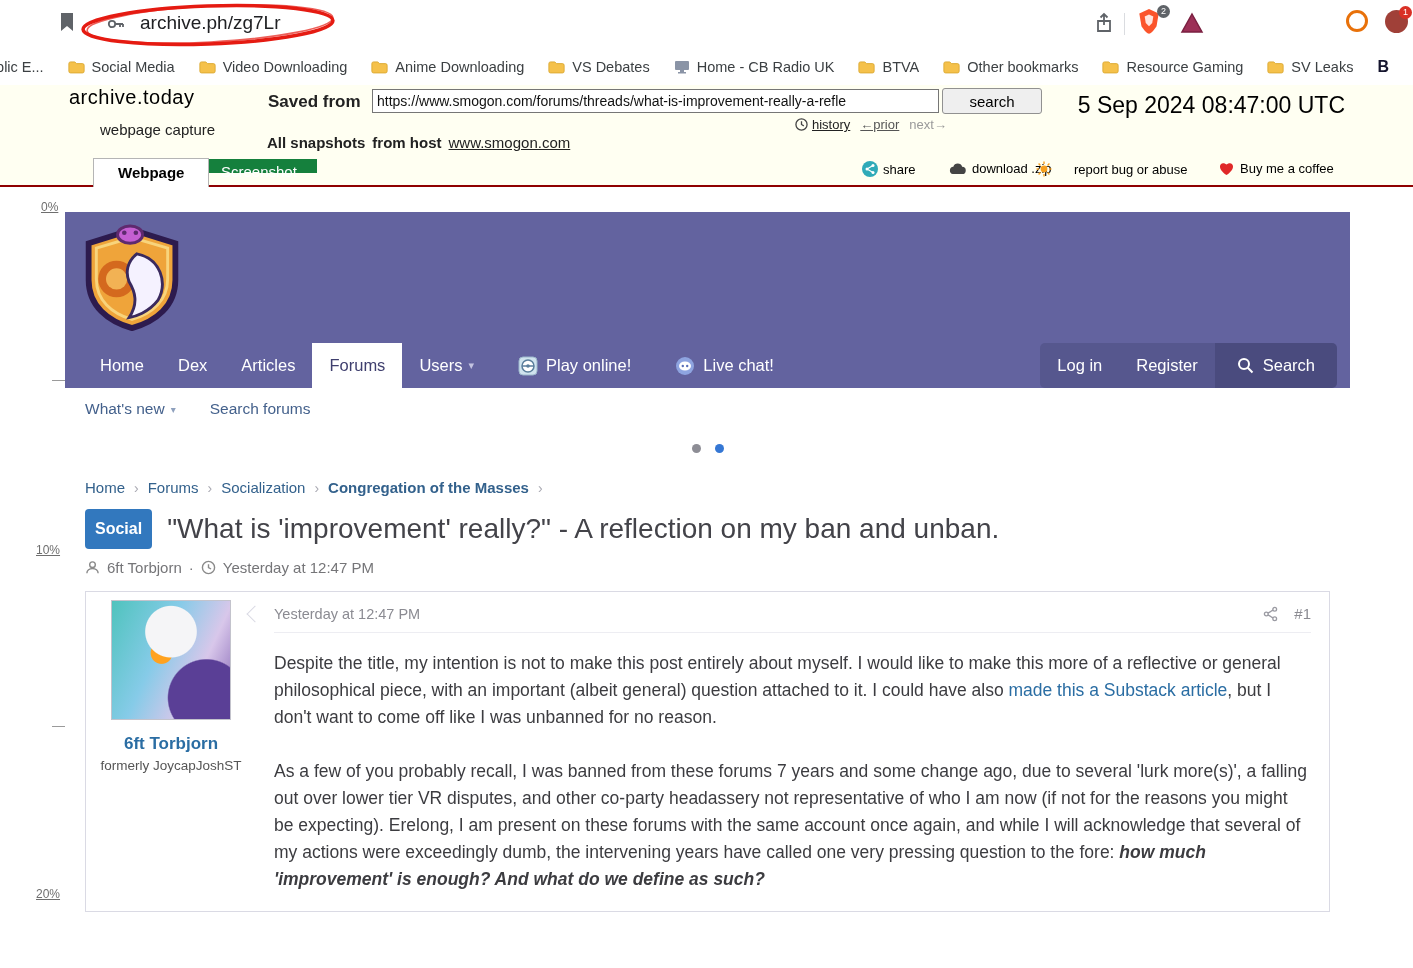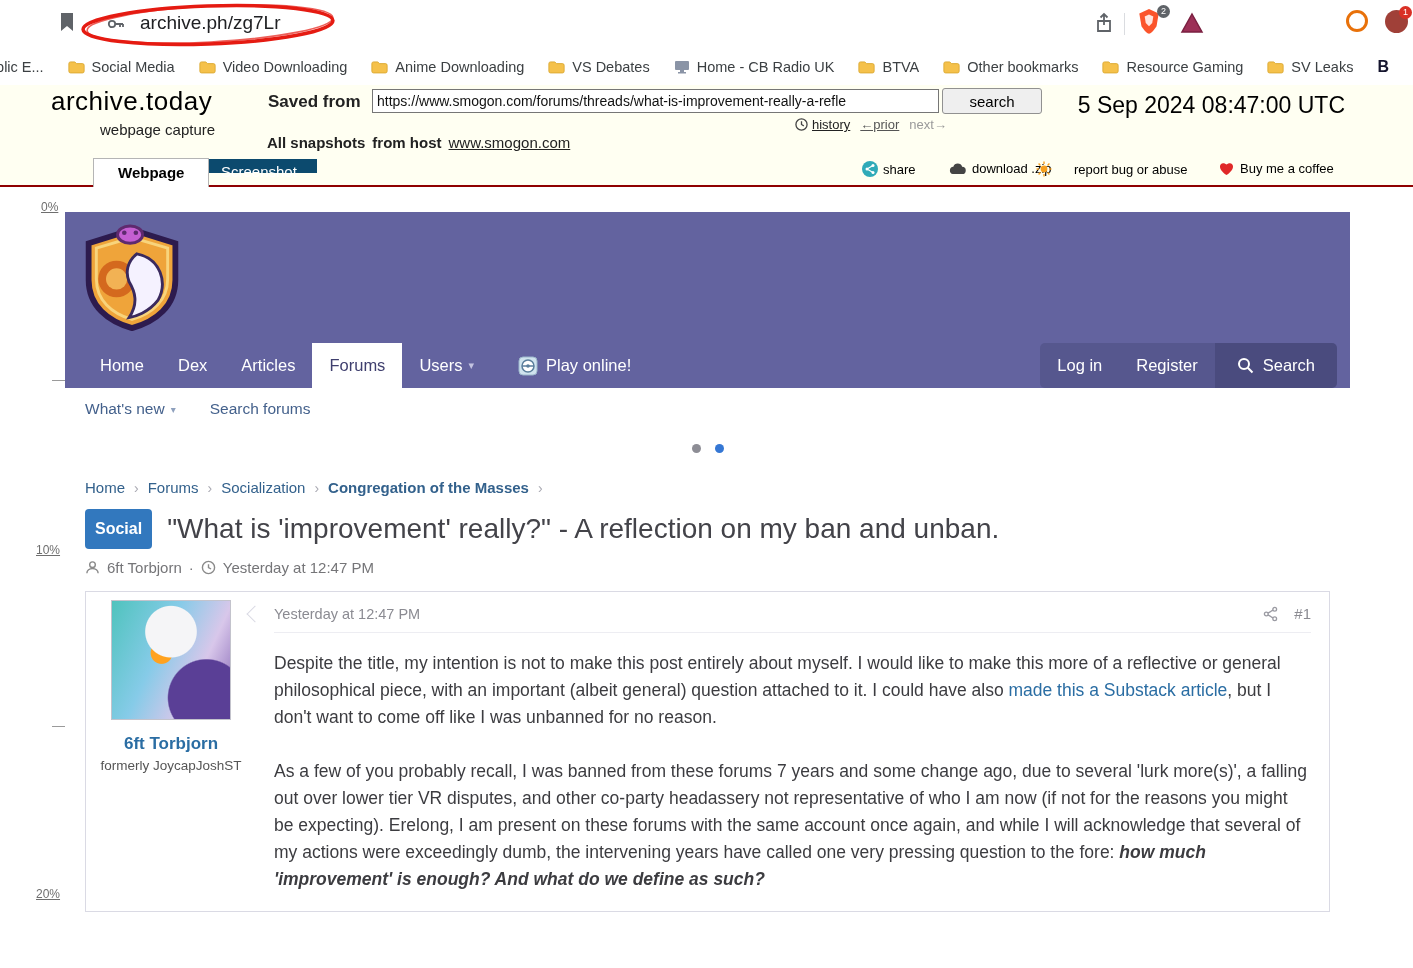--- a/index.html
+++ b/index.html
@@ -31,21 +31,21 @@
   
   .bm-bar { position:absolute; top:48px; left:0; width:100%; height:37px; background:#fff;
             display:flex; align-items:center; gap:24px; overflow:hidden;
             font-size:14.5px; color:#3c4043; }
   .bm-item { display:inline-flex; align-items:center; gap:7px; white-space:nowrap; flex:none; }
   .bm-item:first-child { margin-left:-12px; }
   .bm-b { font-weight:bold; font-size:16px; color:#15152e; }
 
   
   .arch { position:absolute; top:85px; left:0; width:100%; height:102px; background:#fffff2; }
-  .arch-title { position:absolute; left:51px; top:1px; font-size:26px; color:#000; letter-spacing:.5px; }
+  .arch-title { position:absolute; left:69px; top:1px; font-size:20px; color:#000; letter-spacing:.5px; }
   .arch-sub { position:absolute; left:100px; top:36px; font-size:15px; color:#222; }
   .saved-label { position:absolute; left:268px; top:7px; font-size:17px; font-weight:bold; }
   .saved-input { position:absolute; left:372px; top:4px; width:567px; height:24px;
                  border:1px solid #767676; background:#fff; font-size:14px; padding:2px 4px;
                  font-family:"Liberation Sans", sans-serif; color:#111; }
   .arch-search { position:absolute; left:942px; top:3px; width:100px; height:26px;
                  background:#efefef; border:1px solid #919191; border-radius:3px;
                  font-size:15px; font-family:"Liberation Sans", sans-serif; }
   .arch-date { position:absolute; right:68px; top:7px; font-size:23px; color:#000000;text-align:center; }
   .hist-row { position:absolute; left:795px; top:32px; display:flex; align-items:center; gap:10px;
@@ -55,21 +55,21 @@
   .next-dis { color:#9a9a9a; }
   .snap-row { position:absolute; left:267px; top:49px; font-size:15px; display:flex; gap:7px; align-items:baseline; }
   .snap-bold { font-weight:bold; }
   .host-link { color:#222; text-decoration:underline; cursor:pointer; }
 
   .red-line { position:absolute; left:0; top:100px; width:100%; height:2px; background:#8f0000; z-index:1; }
   .tab-webpage { position:absolute; left:93px; top:73px; height:29px; padding:0 24px; z-index:2;
                  background:#fff; border:1px solid #b5b5b5; border-bottom:none;
                  font-size:15px; font-weight:bold; line-height:27px; color:#000; }
   .tab-screenshot { position:absolute; left:201px; top:74px; height:14px; padding:0 20px; z-index:0;
-                    background:#0c4a6e; color:#fff; font-size:15px; line-height:26px; cursor:pointer; }
+                    background:#15803d; color:#fff; font-size:15px; line-height:26px; cursor:pointer; }
   .arch-link { position:absolute; top:76px; display:inline-flex; align-items:center; gap:5px;
                font-size:13px; color:#000; cursor:pointer; }
   .arch-link span { }
   .al-share { left:862px; } .al-dl { left:948px; } .al-report { left:1036px;gap:22px; } .al-coffee { left:1218px; }
 
   
   .page { position:absolute; top:187px; left:0; width:100%; bottom:0; background:#fff; overflow:hidden; }
   .ruler { position:absolute; font-size:12px; color:#6e6e6e; text-decoration:underline; cursor:pointer; }
   .r0 { left:41px; top:13px; } .r10 { left:36px; top:356px; } .r20 { left:36px; top:700px; }
   .rdash { position:absolute; left:52px; width:13px; border-top:1px solid #9a9a9a; }
@@ -347,20 +347,29 @@
           </span>
           <span class="nv nv-ico">
             <svg width="20" height="20" viewBox="0 0 20 20">
                 <rect x="1" y="1" width="18" height="18" rx="4" fill="#cfe3ee" stroke="#9db8cc"></rect>
                 <circle cx="10" cy="10" r="6" fill="#fff" stroke="#5a7e9c" stroke-width="1.5"></circle>
                 <path d="M4 10 h12" stroke="#5a7e9c" stroke-width="1.5"></path>
                 <circle cx="10" cy="10" r="1.8" fill="#5a7e9c"></circle>
               </svg>
             <span>Play online!</span>
           </span>
+          <span class="nv nv-ico">
+            <svg width="20" height="20" viewBox="0 0 20 20">
+                <circle cx="10" cy="10" r="9" fill="#8ea4e0"></circle>
+                <ellipse cx="10" cy="10" rx="6" ry="4.5" fill="#fff"></ellipse>
+                <circle cx="7.8" cy="10" r="1.2" fill="#5a6fb8"></circle>
+                <circle cx="12.2" cy="10" r="1.2" fill="#5a6fb8"></circle>
+              </svg>
+            <span>Live chat!</span>
+          </span>
           <span class="nv-right">
             <span class="nv nv-auth">Log in</span>
             <span class="nv nv-auth">Register</span>
             <span class="nv-search">
               <svg width="17" height="17" viewBox="0 0 17 17">
                   <circle cx="7" cy="7" r="5" fill="none" stroke="#fff" stroke-width="2"></circle>
                   <path d="M10.8 10.8 L15.5 15.5" stroke="#fff" stroke-width="2"></path>
                 </svg>
               <span>Search</span>
             </span>

